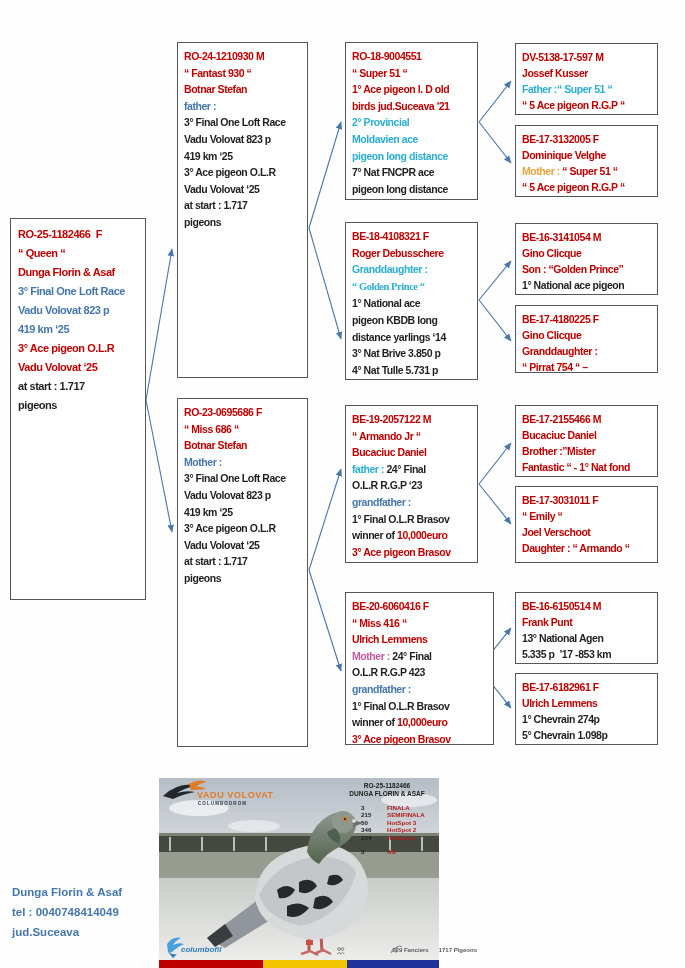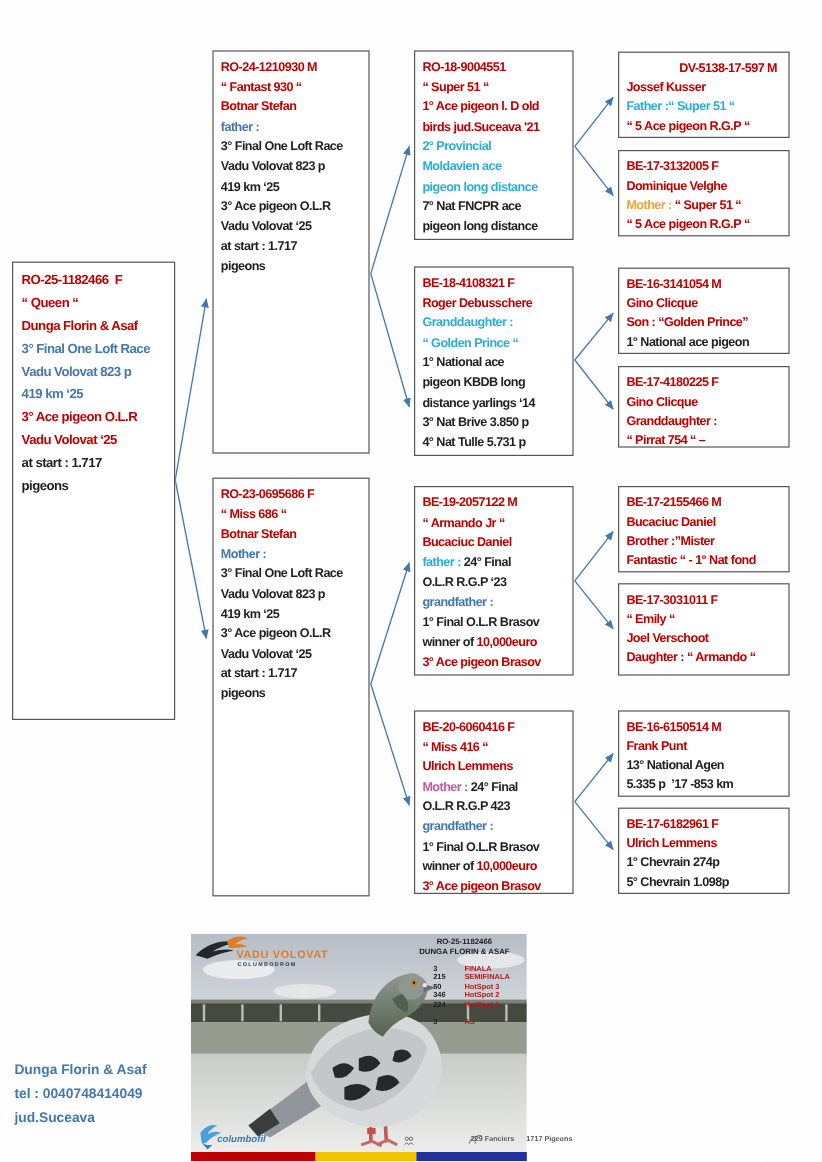--- a/index.html
+++ b/index.html
@@ -18,21 +18,21 @@
   .pbox .bline span{white-space:pre-wrap}
   .pbox.big{font-size:11px;line-height:19px;padding:6px 7px}
   .pbox.small{line-height:16px}
 
   #b-subject{left:10px;top:218px;width:136px;height:382px}
   #b-father {left:177px;top:42px;width:131px;height:336px}
   #b-mother {left:177px;top:398px;width:131px;height:349px}
   #b-g1{left:345px;top:42px;width:133px;height:158px}
   #b-g2{left:345px;top:222px;width:133px;height:158px}
   #b-g3{left:345px;top:405px;width:133px;height:158px}
-  #b-g4{left:345px;top:592px;width:133px;height:153px}
+  #b-g4{left:345px;top:592px;width:149px;height:153px}
   #b-gg1{left:515px;top:43px;width:143px;height:72px}
   #b-gg2{left:515px;top:125px;width:143px;height:72px}
   #b-gg3{left:515px;top:223px;width:143px;height:72px}
   #b-gg4{left:515px;top:305px;width:143px;height:68px}
   #b-gg5{left:515px;top:405px;width:143px;height:72px}
   #b-gg6{left:515px;top:486px;width:143px;height:77px}
   #b-gg7{left:515px;top:592px;width:143px;height:72px}
   #b-gg8{left:515px;top:673px;width:143px;height:72px}
 
   .photo{position:absolute;left:159px;top:778px;width:324px;height:190px;overflow:hidden}
@@ -138,21 +138,21 @@
       <div class="bline"><span style="color: rgb(42, 174, 212);">2° Provincial</span></div>
       <div class="bline"><span style="color: rgb(42, 174, 212);">Moldavien ace</span></div>
       <div class="bline"><span style="color: rgb(42, 174, 212);">pigeon long distance</span></div>
       <div class="bline"><span style="color: rgb(31, 31, 31);">7° Nat FNCPR ace</span></div>
       <div class="bline"><span style="color: rgb(31, 31, 31);">pigeon long distance</span></div>
     </div>
   <div id="b-g2" class="pbox">
       <div class="bline"><span style="color: rgb(192, 0, 0); text-align: right;">BE-18-4108321 F</span></div>
       <div class="bline"><span style="color: rgb(192, 0, 0);">Roger Debusschere</span></div>
       <div class="bline"><span style="color: rgb(42, 174, 212);">Granddaughter :</span></div>
-      <div class="bline"><span style="color: rgb(42, 174, 212);">“ Golden Prince “</span></div>
+      <div class="bline"><span style="color: rgb(42, 174, 212); font-family: Liberation Serif, serif;">“ Golden Prince “</span></div>
       <div class="bline"><span style="color: rgb(31, 31, 31);">1° National ace</span></div>
       <div class="bline"><span style="color: rgb(31, 31, 31);">pigeon KBDB long</span></div>
       <div class="bline"><span style="color: rgb(31, 31, 31);">distance yarlings ‘14</span></div>
       <div class="bline"><span style="color: rgb(31, 31, 31);">3° Nat Brive 3.850 p</span></div>
       <div class="bline"><span style="color: rgb(31, 31, 31);">4° Nat Tulle 5.731 p</span></div>
     </div>
   <div id="b-g3" class="pbox">
       <div class="bline"><span style="color: rgb(192, 0, 0);">BE-19-2057122 M</span></div>
       <div class="bline"><span style="color: rgb(192, 0, 0);">“ Armando Jr “</span></div>
       <div class="bline"><span style="color: rgb(192, 0, 0);">Bucaciuc Daniel</span></div>
@@ -168,21 +168,21 @@
       <div class="bline"><span style="color: rgb(192, 0, 0);">“ Miss 416 “</span></div>
       <div class="bline"><span style="color: rgb(192, 0, 0);">Ulrich Lemmens</span></div>
       <div class="bline"><span style="color: rgb(195, 88, 159);">Mother : </span><span style="color: rgb(31, 31, 31);">24° Final</span></div>
       <div class="bline"><span style="color: rgb(31, 31, 31);">O.L.R R.G.P 423</span></div>
       <div class="bline"><span style="color: rgb(69, 119, 172);">grandfather :</span></div>
       <div class="bline"><span style="color: rgb(31, 31, 31);">1° Final O.L.R Brasov</span></div>
       <div class="bline"><span style="color: rgb(31, 31, 31);">winner of </span><span style="color: rgb(192, 0, 0);">10,000euro</span></div>
       <div class="bline"><span style="color: rgb(192, 0, 0);">3° Ace pigeon Brasov</span></div>
     </div>
   <div id="b-gg1" class="pbox small">
-      <div class="bline"><span style="color: rgb(192, 0, 0); margin-left: 44px;">DV-5138-17-597 M</span></div>
+      <div class="bline"><span style="color: rgb(192, 0, 0);">DV-5138-17-597 M</span></div>
       <div class="bline"><span style="color: rgb(192, 0, 0);">Jossef Kusser</span></div>
       <div class="bline"><span style="color: rgb(42, 174, 212);">Father :“ Super 51 “</span></div>
       <div class="bline"><span style="color: rgb(192, 0, 0);">“ 5 Ace pigeon R.G.P “</span></div>
     </div>
   <div id="b-gg2" class="pbox small">
       <div class="bline"><span style="color: rgb(192, 0, 0);">BE-17-3132005 F</span></div>
       <div class="bline"><span style="color: rgb(192, 0, 0);">Dominique Velghe</span></div>
       <div class="bline"><span style="color: rgb(232, 163, 61);">Mother : </span><span style="color: rgb(192, 0, 0);">“ Super 51 “</span></div>
       <div class="bline"><span style="color: rgb(192, 0, 0);">“ 5 Ace pigeon R.G.P “</span></div>
     </div>

